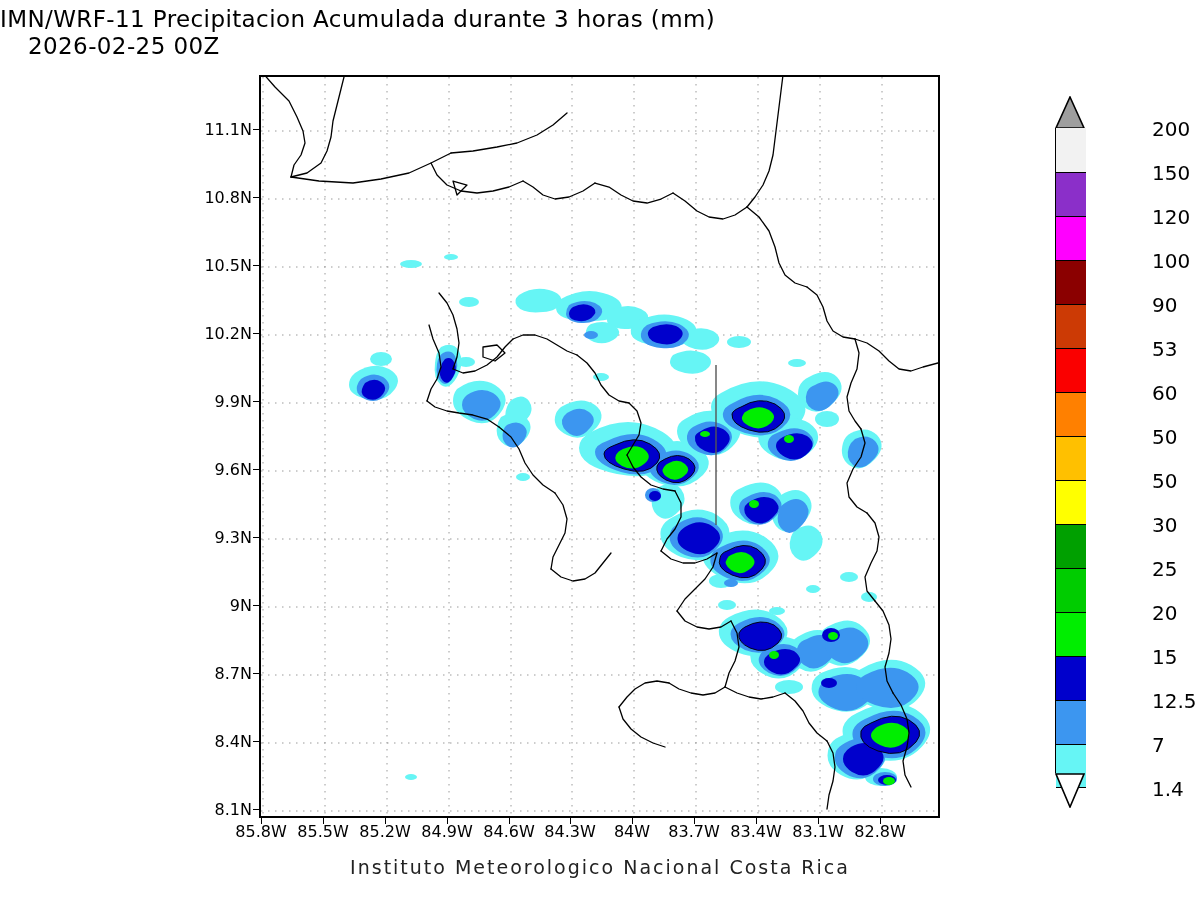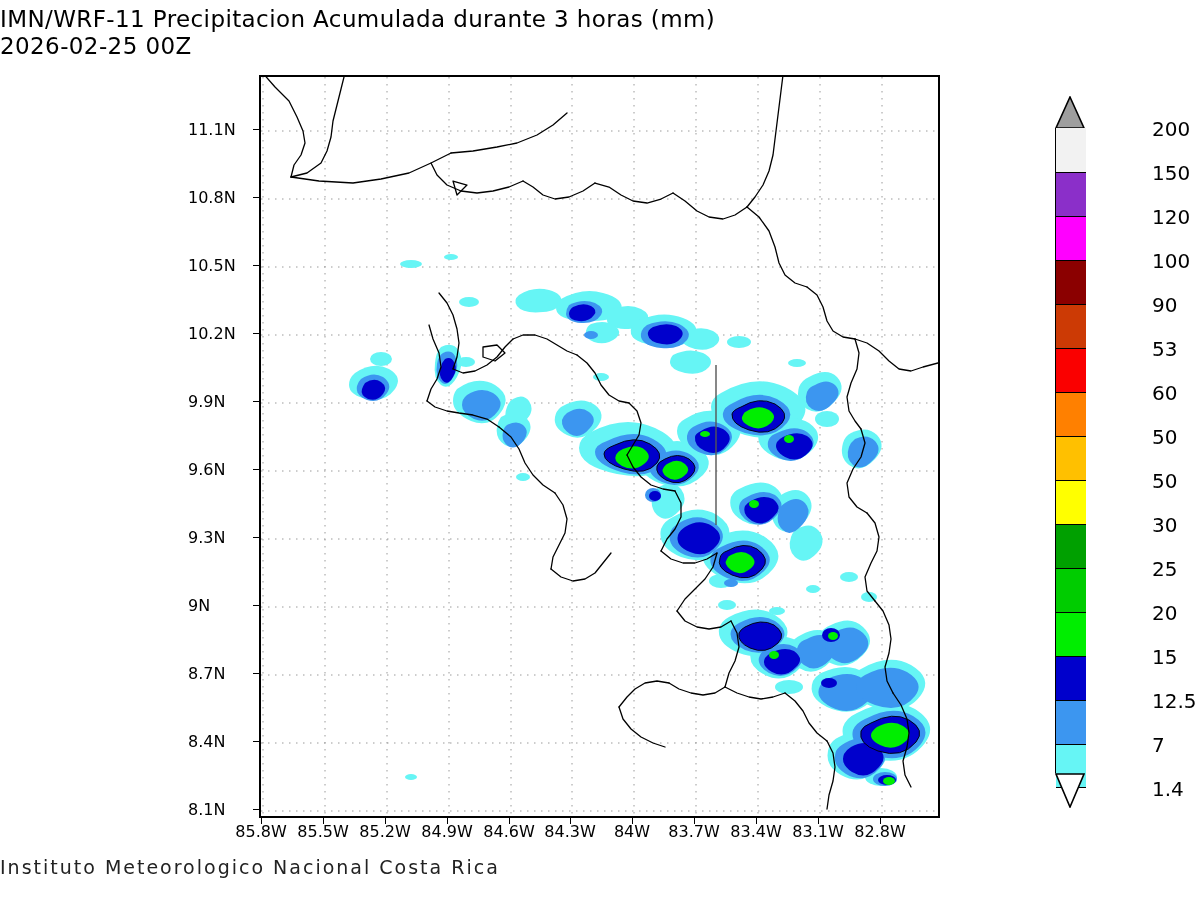--- a/index.html
+++ b/index.html
@@ -28,28 +28,30 @@
     font-size: 23px;
     letter-spacing: 0.4px;
     line-height: 27px;
     white-space: pre;
   }
   #title-line2 {
     font-size: 23px;
     letter-spacing: 0.4px;
     line-height: 27px;
     white-space: pre;
+    padding-left: 28px;
   }
 
   
   #footer {
     position: absolute;
     left: 0;
     top: 856px;
     width: 1200px;
+    text-align: center;
     font-size: 19px;
     letter-spacing: 2.0px;
     color: #222;
     white-space: pre;
   }
 
   
   #plot-frame {
     position: absolute;
     left: 259px;
@@ -68,21 +70,21 @@
     width: 677px;
     height: 739px;
     display: block;
   }
 
   
   .ytick {
     position: absolute;
     right: 0;
     width: 64px;
-    text-align: left;
+    text-align: right;
     font-size: 16px;
     color: #000;
     transform: translateY(-9px);
     white-space: pre;
   }
   #ylabels {
     position: absolute;
     left: 186px;
     top: 75px;
     width: 66px;

